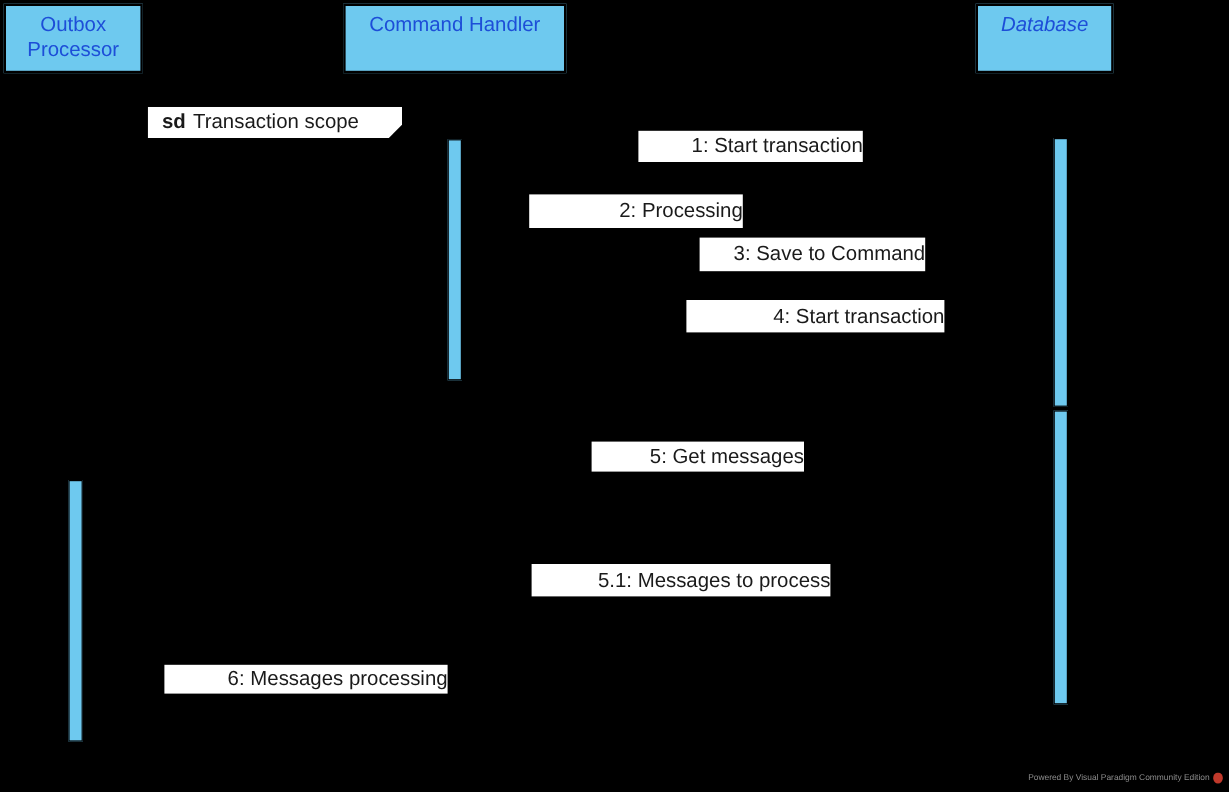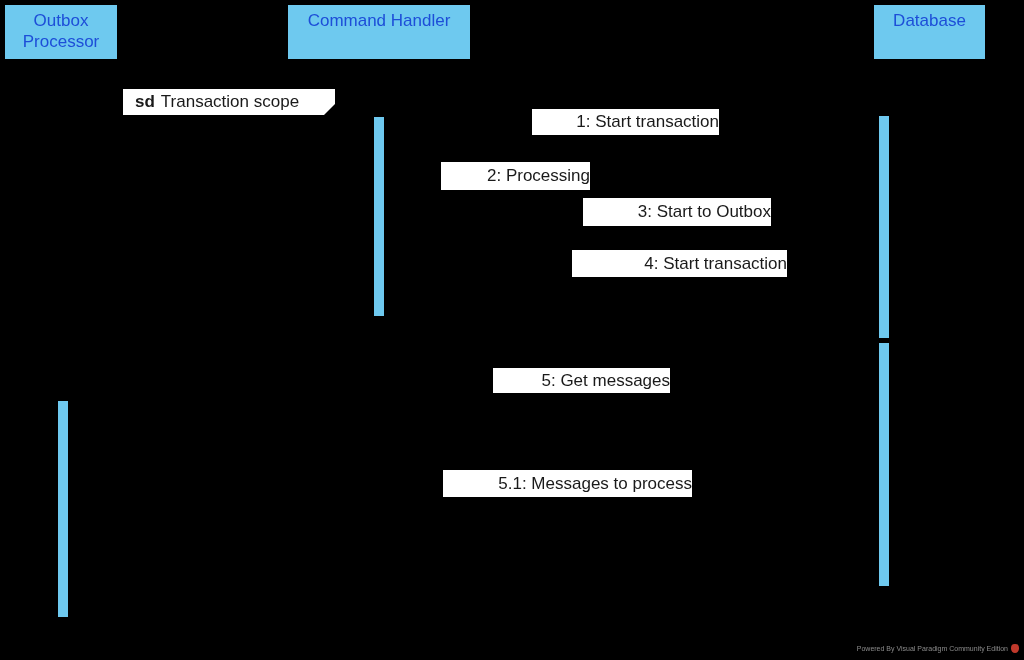--- a/index.html
+++ b/index.html
@@ -23,21 +23,21 @@
     background: #6ec9ef;
     border: 2px solid #000000;
     text-align: center;
     font-size: 17px;
     line-height: 21px;
     padding-top: 5px;
     color: #1d4ed8;
   }
   .head-outbox   { left: 3px;   top: 3px; width: 116px; height: 58px; }
   .head-command  { left: 286px; top: 3px; width: 186px; height: 58px; }
-  .head-database { left: 872px; top: 3px; width: 115px; height: 58px; }
+  .head-database { left: 813px; top: 3px; width: 115px; height: 58px; font-style: italic; }
 
   
   .fragment-label {
     position: absolute;
     left: 123px; top: 89px;
     width: 212px; height: 26px;
     box-sizing: border-box;
     background: #ffffff;
     clip-path: polygon(0 0, 100% 0, 100% calc(100% - 11px), calc(100% - 11px) 100%, 0 100%);
     font-size: 17px;
@@ -65,21 +65,21 @@
     position: absolute;
     box-sizing: border-box;
     background: #ffffff;
     color: #1a1a1a;
     font-size: 17px;
     text-align: right;
     white-space: nowrap;
     overflow: hidden;
   }
   .msg-1 { left: 532px; top: 109px; width: 187px; height: 26px; line-height: 26px; }
-  .msg-2 { left: 441px; top: 162px; width: 149px; height: 28px; line-height: 28px; }
+  .msg-2 { left: 441px; top: 162px; width: 178px; height: 28px; line-height: 28px; }
   .msg-3 { left: 583px; top: 198px; width: 188px; height: 28px; line-height: 28px; }
   .msg-4 { left: 572px; top: 250px; width: 215px; height: 27px; line-height: 27px; }
   .msg-5 { left: 493px; top: 368px; width: 177px; height: 25px; line-height: 25px; }
   .msg-6 { left: 443px; top: 470px; width: 249px; height: 27px; line-height: 27px; }
   .msg-7 { left: 137px; top: 554px; width: 236px; height: 24px; line-height: 24px; }
 
   
   .watermark {
     position: absolute;
     right: 5px;
@@ -119,23 +119,24 @@
     <span class="kw">sd</span><span>Transaction scope</span>
   </div>
 
   <div class="bar bar-command"></div>
   <div class="bar bar-db-1"></div>
   <div class="bar bar-db-2"></div>
   <div class="bar bar-outbox"></div>
 
   <div class="msg msg-1">1: Start transaction</div>
   <div class="msg msg-2">2: Processing</div>
-  <div class="msg msg-3">3: Start to Outbox</div>
+  <div class="msg msg-3">3: Save to Command</div>
   <div class="msg msg-4">4: Start transaction</div>
   <div class="msg msg-5">5: Get messages</div>
   <div class="msg msg-6">5.1: Messages to process</div>
+  <div class="msg msg-7">6: Messages processing</div>
 
   <div class="watermark">
     <span class="wm-text">Powered By Visual Paradigm Community Edition</span>
     <span class="wm-logo"></span>
   </div>
 
 </div>
 
 </body></html>

